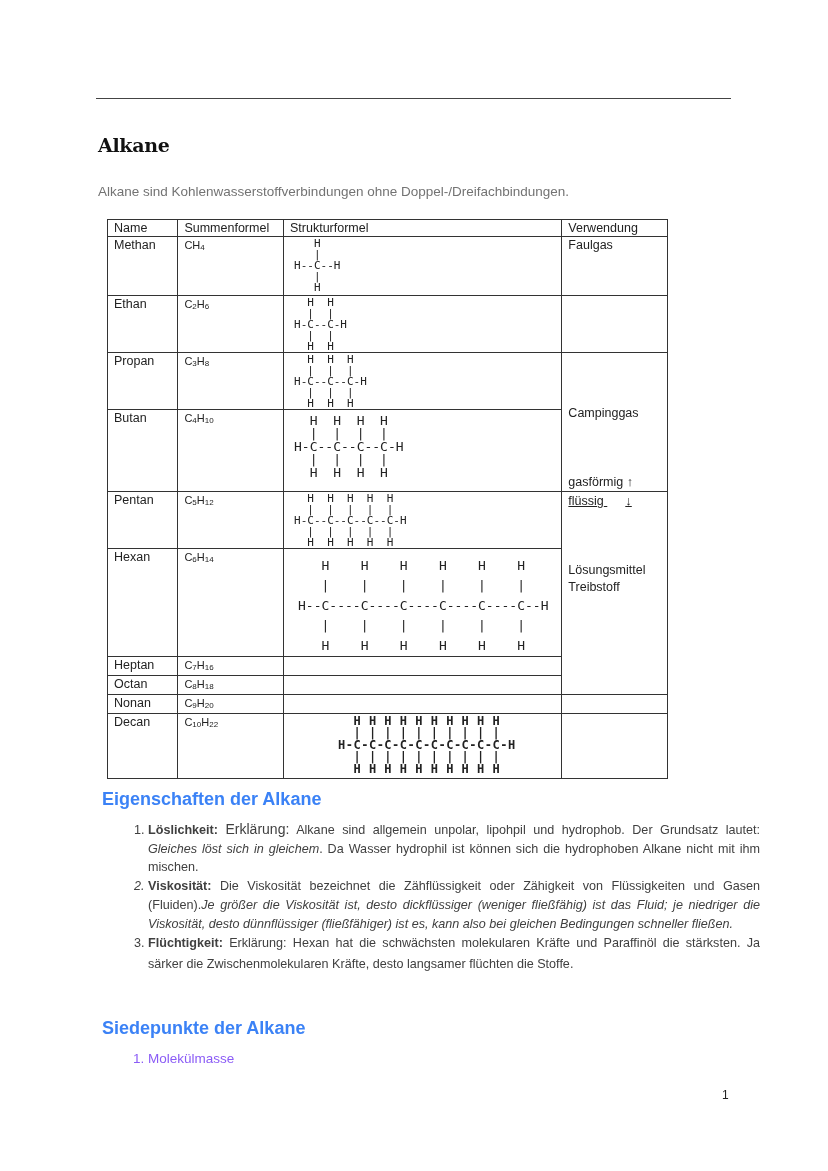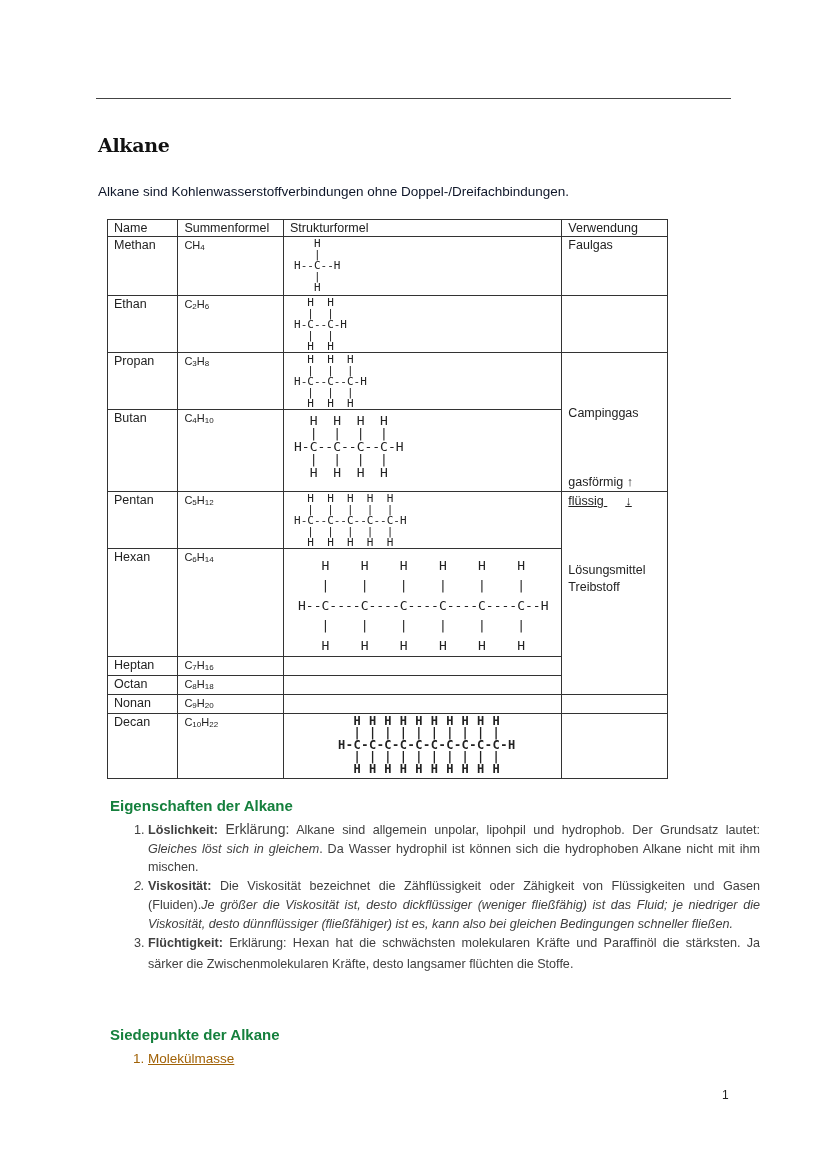--- a/index.html
+++ b/index.html
@@ -10,21 +10,21 @@
     .top-rule {
       position: absolute; left: 96px; top: 98px; width: 635px; height: 0;
       border-top: 1.5px solid #444;
     }
     .title {
       position: absolute; left: 98px; top: 134px;
       font-family: "DejaVu Serif", serif; font-weight: bold; font-size: 19px;
       letter-spacing: -0.3px;
     }
     .intro {
-      position: absolute; left: 98px; top: 184px; font-size: 13.5px; color: #0f172a;
+      position: absolute; left: 98px; top: 184px; font-size: 13.5px; color: #737373;
     }
     table.alk {
       position: absolute; left: 107px; top: 219px;
       border-collapse: collapse; table-layout: fixed; width: 561px;
       font-size: 12.5px; color: #222;
     }
     table.alk td {
       border: 1.3px solid #333; vertical-align: top; padding: 1px 6px 0 6px;
       line-height: 15px;
     }
@@ -37,32 +37,32 @@
     .struct { position: relative; font-family: "DejaVu Sans", sans-serif; }
     .mol {
       font-family: "DejaVu Sans Mono", monospace; white-space: pre; font-size: 11px;
       line-height: 11px; color: #222; margin: 0;
     }
     .mol.big { font-size: 13px; line-height: 13px; }
     .mol.dec { font-size: 12px; line-height: 12px; font-weight: bold; letter-spacing: 0.5px; margin-left: 46px; }
     .use-cell { position: relative; text-decoration: underline; }
     .arrow { font-size: 13px; font-weight: bold; }
     h2.sec {
-      position: absolute; left: 98px; margin: 12px;
-      font-size: 15px; font-weight: bold; color: #15803d;
+      position: absolute; left: 98px; margin: 4px;
+      font-size: 18px; font-weight: bold; color: #3b82f6;
     }
     ol.props {
       position: absolute; left: 120px; top: 820px; width: 612px; margin: 0; padding: 0 0 0 28px;
       font-size: 12.6px; line-height: 18.7px; text-align: justify; color: #404040;
     }
     ol.props li { margin-bottom: 0; }
     ol.props .lead { font-size: 14px; }
     ol.boil {
       position: absolute; left: 120px; top: 1051px; margin: 0; padding: 0 0 0 28px;
-      font-size: 13.5px; color: #a16207; text-decoration: underline;
+      font-size: 13.5px; color: #8b5cf6;
     }
     .page-num { position: absolute; left: 722px; top: 1088px; font-size: 12px; color: #222; }
   </style>
 </head>
 <body>
 
 <div class="top-rule"></div>
 
 <div class="title">Alkane</div>
 <div class="intro">Alkane sind Kohlenwasserstoffverbindungen ohne Doppel-/Dreifachbindungen.</div>

